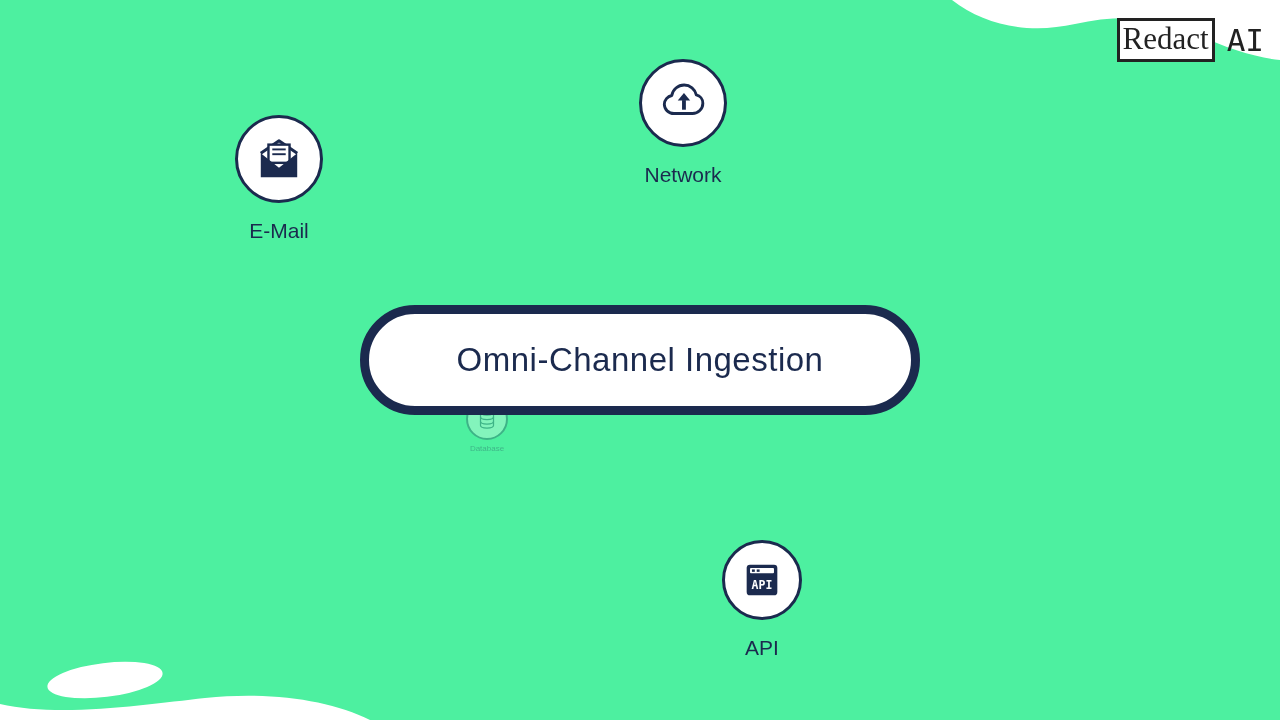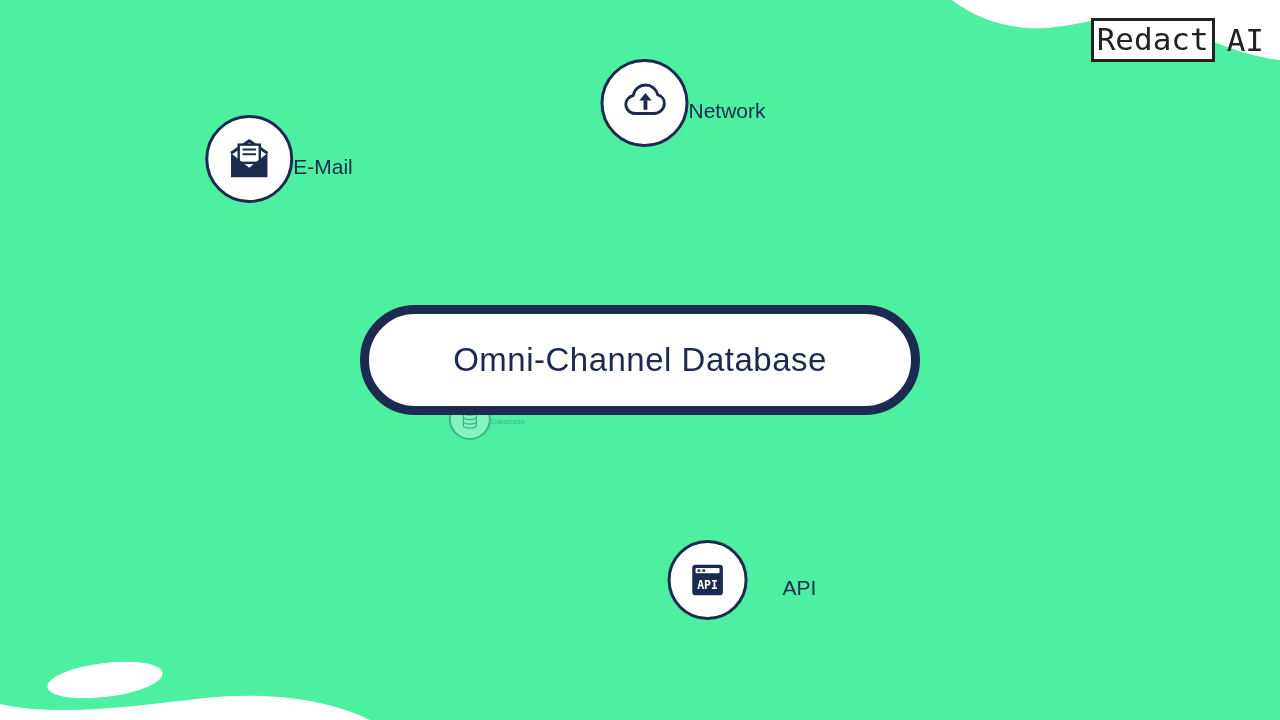--- a/index.html
+++ b/index.html
@@ -29,29 +29,30 @@
     font-family:"DejaVu Sans Mono",monospace;
     font-size:31px;
     color:var(--logo-ink);
     z-index:30;
   }
   .logo-box{
     border:3px solid var(--logo-ink);
     background:var(--surface);
     padding:1px 3px 3px 3px;
     line-height:1.1;
+    font-family:Liberation Serif, serif;
   }
   .logo-rest{
     padding-left:12px;
     line-height:1.1;
   }
   
   .node{
     position:absolute;
-    display:flex;align-items:center;
+    display:flex;flex-direction:column;align-items:center;
     transform:translateX(-50%);
     z-index:10;
   }
   .node-circle{
     background:var(--surface);
     border:3.5px solid var(--ink);
     border-radius:50%;
     display:flex;align-items:center;justify-content:center;
     box-sizing:border-box;
     color:var(--ink);
@@ -133,30 +134,30 @@
       <svg viewBox="0 0 48 48">
         <ellipse cx="24" cy="11" rx="13" ry="5" fill="none" stroke="currentColor" stroke-width="2.5"></ellipse>
         <path d="M11 11 V37 C11 39.8 16.8 42 24 42 C31.2 42 37 39.8 37 37 V11" fill="none" stroke="currentColor" stroke-width="2.5"></path>
         <path d="M11 20 C11 22.8 16.8 25 24 25 C31.2 25 37 22.8 37 20" fill="none" stroke="currentColor" stroke-width="2.5"></path>
         <path d="M11 29 C11 31.8 16.8 34 24 34 C31.2 34 37 31.8 37 29" fill="none" stroke="currentColor" stroke-width="2.5"></path>
       </svg>
     </div>
     <div class="node-label">Database</div>
   </div>
 
-  <div class="node" style="left:742px;top:540px;gap:35px;">
+  <div class="node" style="left:762px;top:540px;">
     <div class="node-circle md">
       <svg viewBox="0 0 48 48">
         <rect x="8" y="8" width="32" height="32" rx="3.5" fill="currentColor"></rect>
         <rect x="11.5" y="11.5" width="25" height="5.5" rx="1" fill="#ffffff"></rect>
         <rect x="13.5" y="13" width="3" height="2.5" fill="currentColor"></rect>
         <rect x="18.5" y="13" width="3" height="2.5" fill="currentColor"></rect>
         <text x="24" y="33" text-anchor="middle" font-size="12" font-weight="bold" font-family="'DejaVu Sans Mono',monospace" fill="#ffffff">API</text>
       </svg>
     </div>
     <div class="node-label">API</div>
   </div>
 
   <div class="pill">
-    <span class="pill-label">Omni-Channel Database</span>
+    <span class="pill-label">Omni-Channel Ingestion</span>
   </div>
 
 </div>
 
 </body></html>

